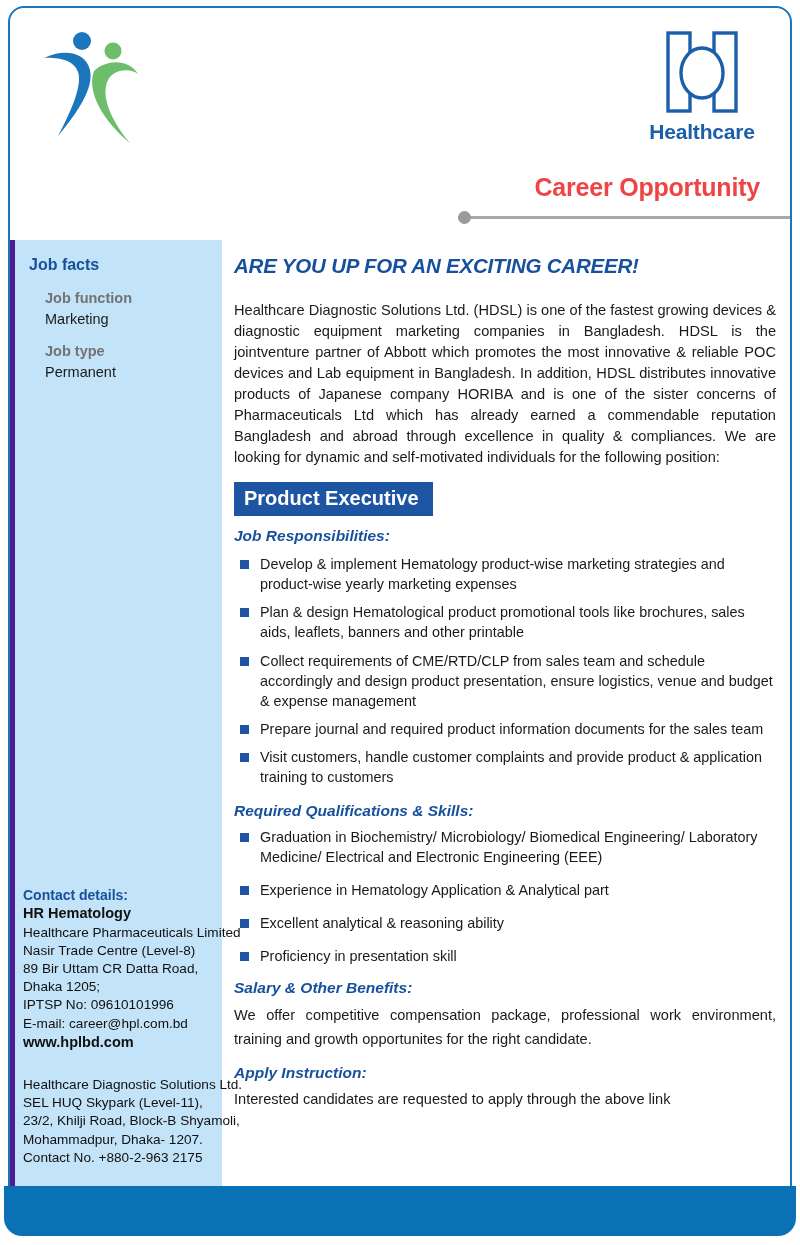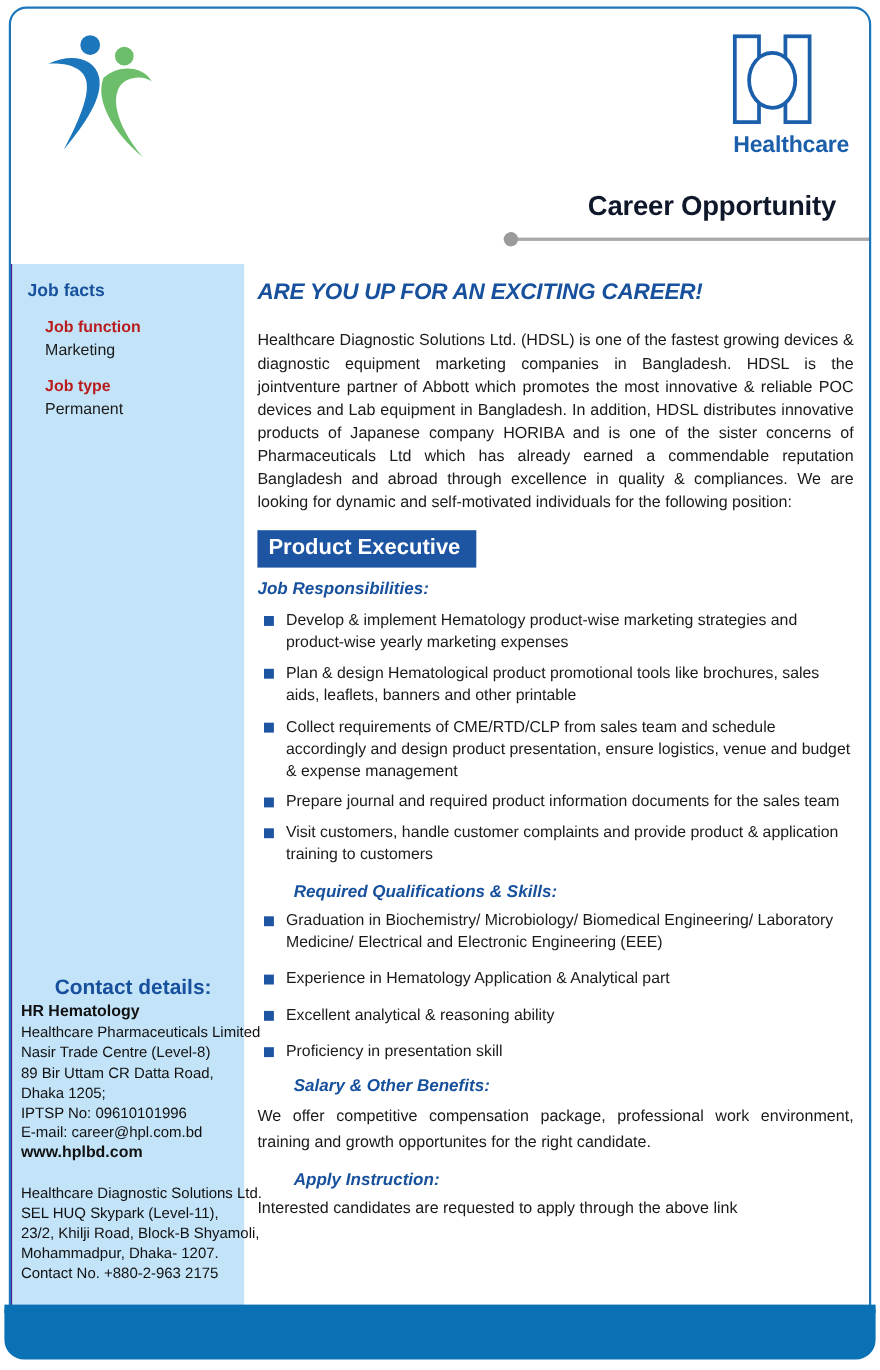--- a/index.html
+++ b/index.html
@@ -74,30 +74,29 @@
   }
   .hc-mark { display: block; margin: 0 auto; }
   .hc-word {
     display: block;
     margin-top: 2px;
     font-size: 21px;
     font-weight: 700;
     color: #1b5faa;
     letter-spacing: -0.2px;
     font-family: "Liberation Sans", sans-serif;
-    text-align: right;
   }
 
   .career-title {
     position: absolute;
     right: 30px;
     top: 165px;
     font-size: 25px;
     font-weight: 700;
-    color: #0f172a;
+    color: #ef4444;
     letter-spacing: -0.2px;
   }
 
   .career-rule {
     position: absolute;
     left: 448px;
     top: 208px;
     right: 0;
     height: 3px;
     background: #a8a8a8;
@@ -121,57 +120,56 @@
     bottom: 0;
     display: flex;
   }
 
   
   .sidebar {
     position: relative;
     width: 212px;
     flex: 0 0 212px;
     background: #c3e3f8;
-    border-left: 1px solid #4c1d95;
+    border-left: 5px solid #4c1d95;
     padding: 16px 0 0 0;
   }
 
   .jobfacts-title {
     font-size: 16px;
     font-weight: 700;
     color: #17509c;
     padding-left: 14px;
     margin-bottom: 14px;
   }
 
   .fact { padding-left: 30px; margin-bottom: 11px; }
   .fact-label {
     font-size: 14.5px;
     font-weight: 700;
-    color: #b91c1c;
+    color: #737373;
     line-height: 1.45;
   }
   .fact-value {
     font-size: 14.5px;
     color: #1a1a1a;
     line-height: 1.45;
   }
 
   .contact-block {
     position: absolute;
     left: 8px;
     top: 646px;
     width: 204px;
   }
   .contact-heading {
-    font-size: 19px;
+    font-size: 14px;
     font-weight: 700;
     color: #17509c;
     line-height: 1.32;
-    text-align: center;
   }
   .contact-bold {
     font-size: 14.5px;
     font-weight: 700;
     color: #111111;
     line-height: 1.32;
   }
   .contact-line {
     font-size: 13.6px;
     color: #111111;
@@ -226,21 +224,21 @@
     margin-bottom: 11px;
   }
 
   .sec-heading {
     font-size: 15.5px;
     font-style: italic;
     font-weight: 700;
     color: #17509c;
     margin-bottom: 9px;
   }
-  .sec-heading.tight { margin-bottom: 7px; margin-left: 33px; }
+  .sec-heading.tight { margin-bottom: 7px; }
   .sec-heading.spaced { margin-top: 14px; }
 
   ul.bullets { list-style: none; margin: 0 0 4px 0; padding: 0; }
   ul.bullets li {
     position: relative;
     padding-left: 26px;
     margin-bottom: 8px;
     font-size: 14.4px;
     line-height: 1.4;
     color: #1a1a1a;

